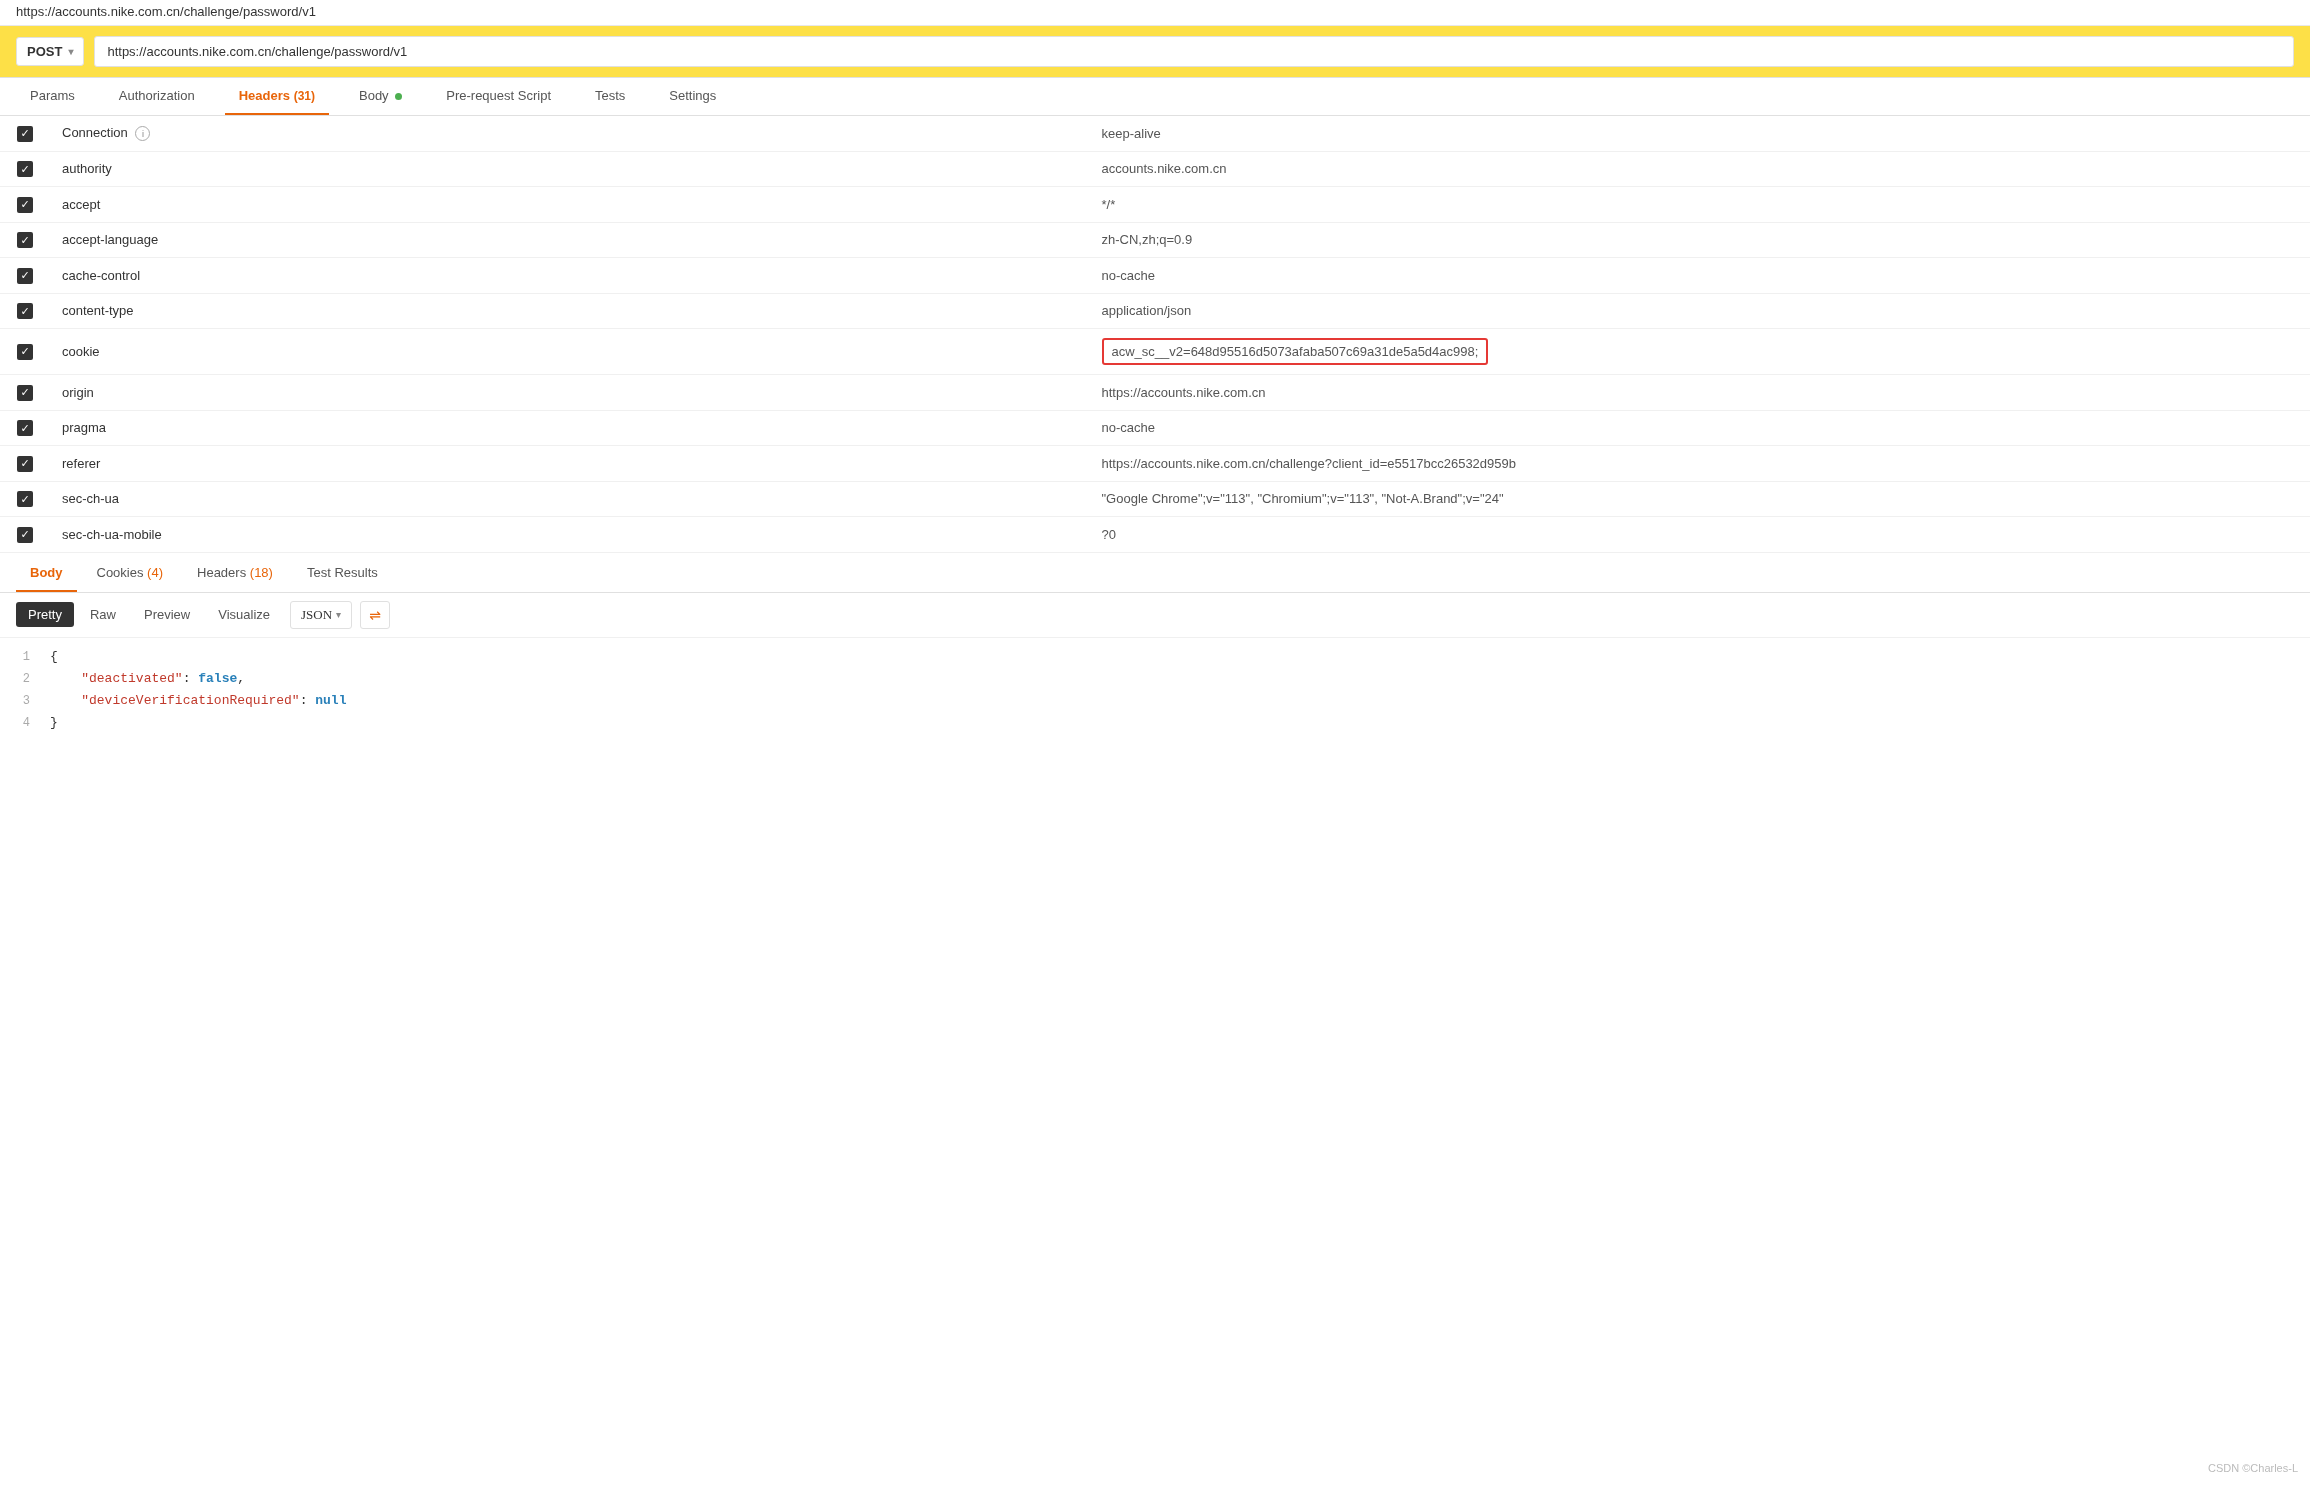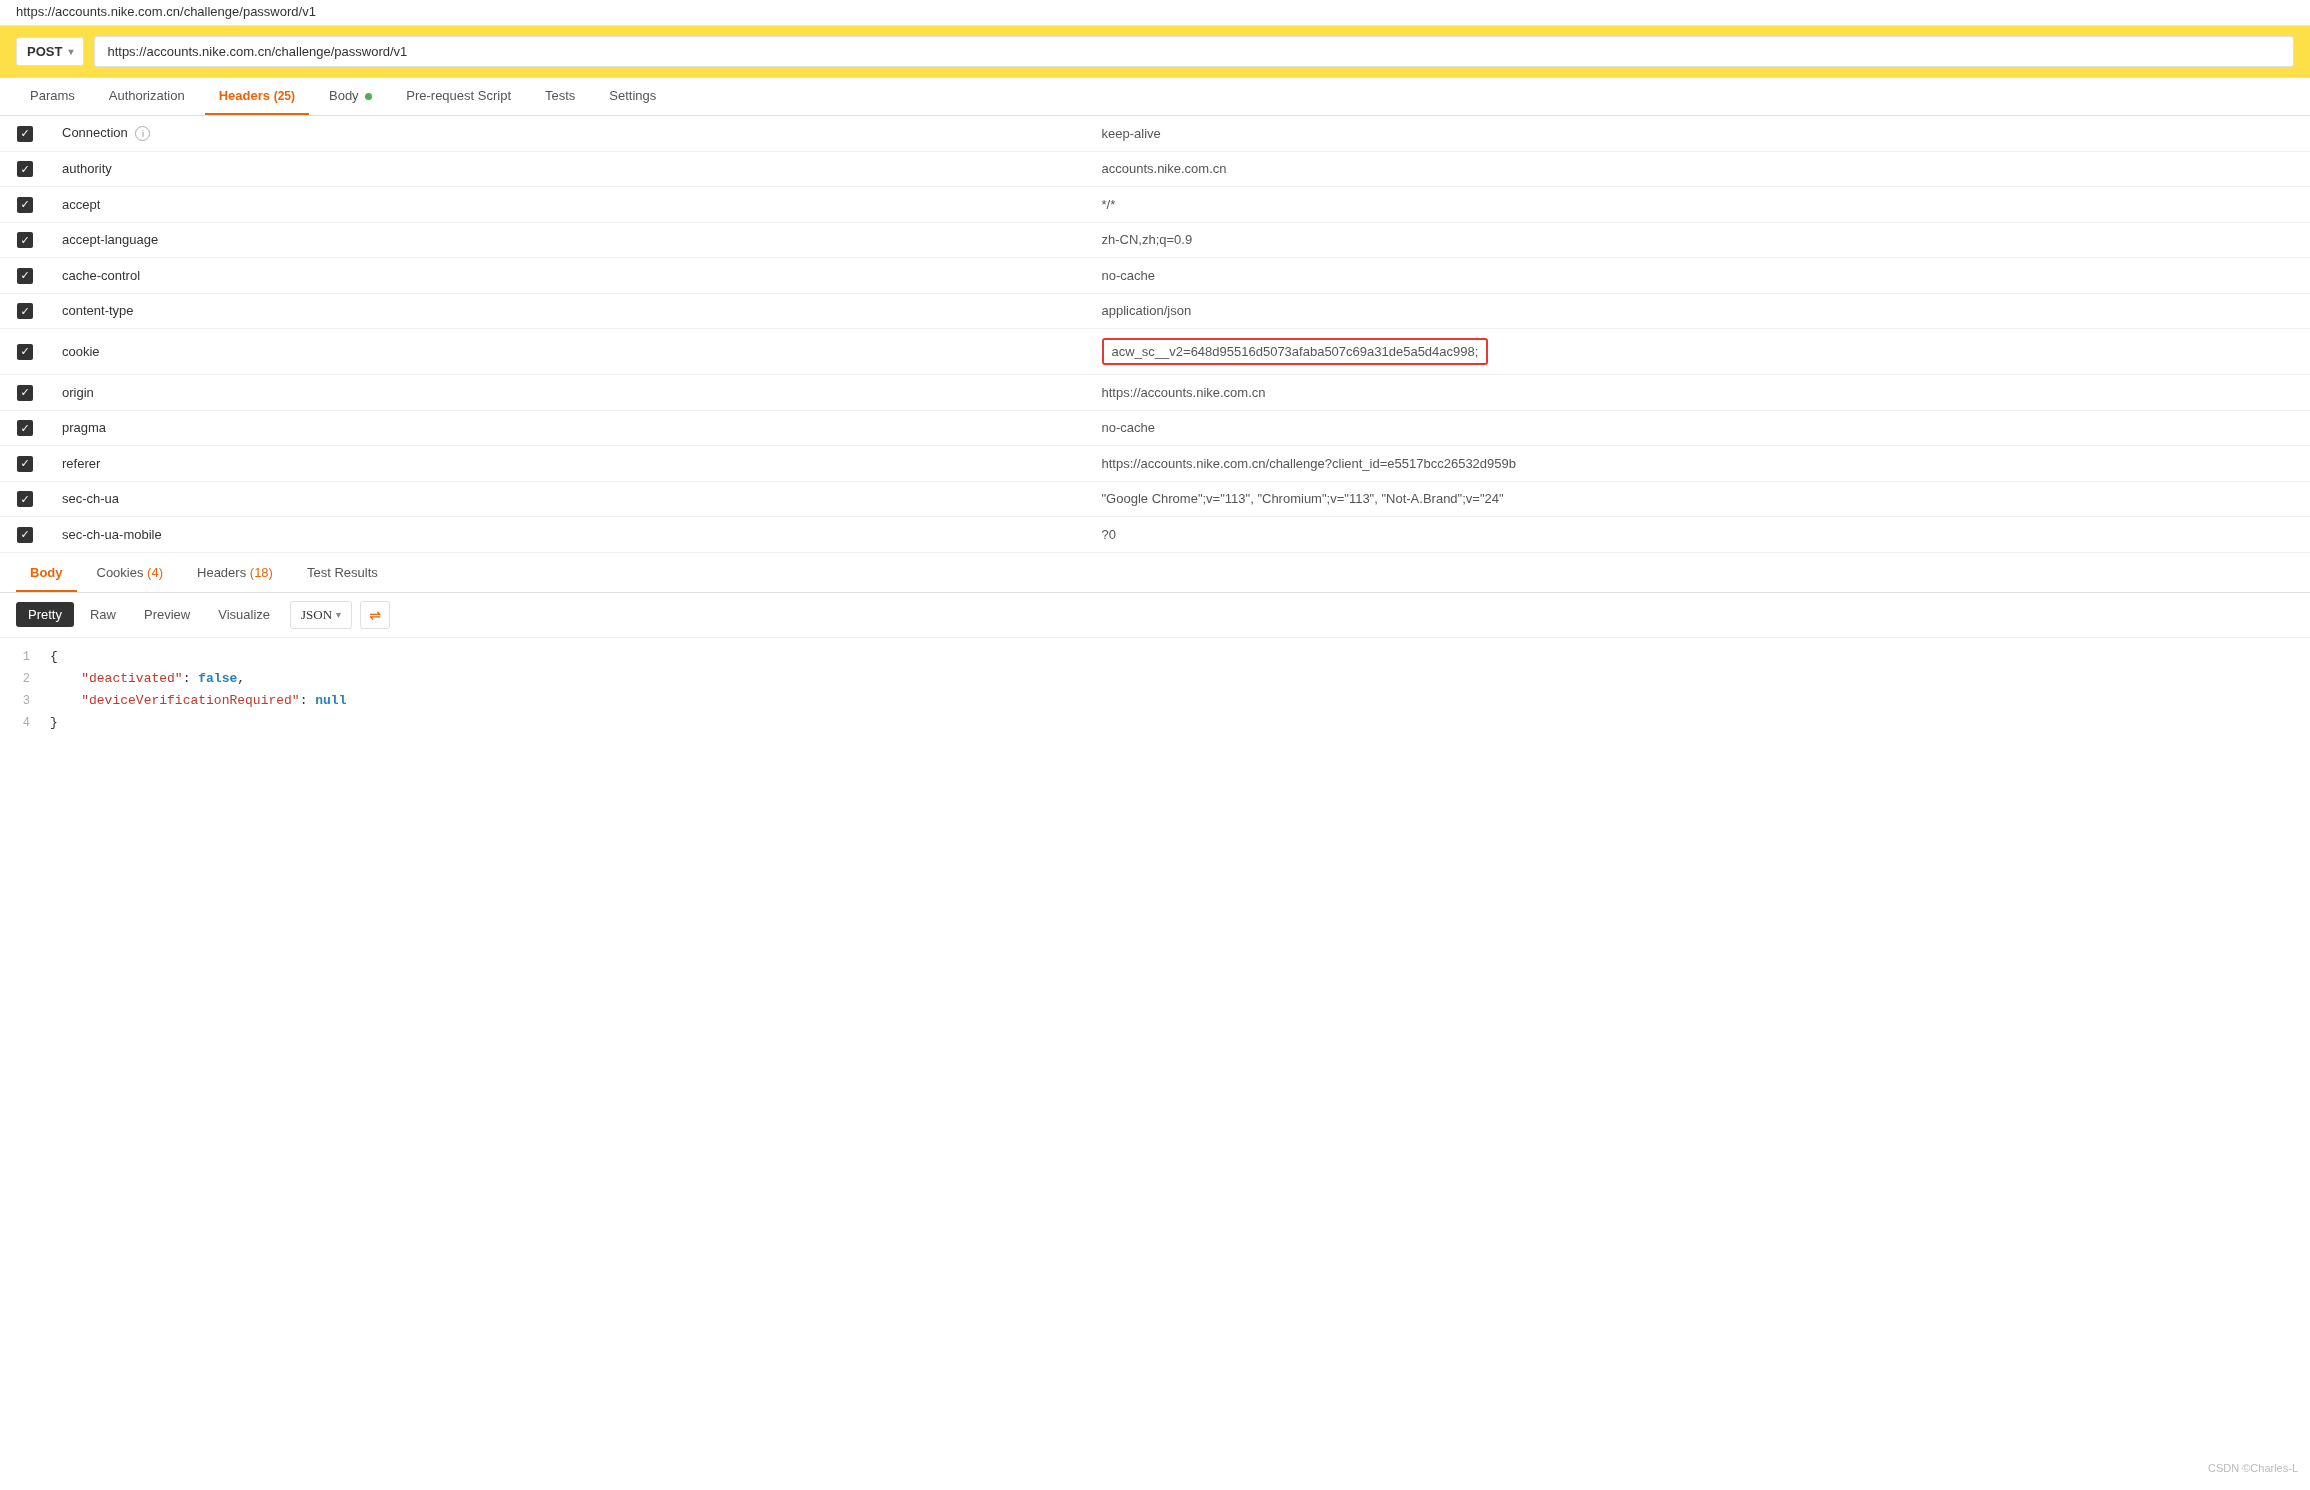--- a/index.html
+++ b/index.html
@@ -38,21 +38,21 @@
       border-radius: 3px;
       font-size: 13px;
       color: #333;
       background: #fff;
     }
     .tabs-row {
       display: flex;
       align-items: center;
       border-bottom: 1px solid #e0e0e0;
       padding: 0 16px;
-      gap: 6px;
+      gap: 16px;
     }
     .tab {
       padding: 10px 14px;
       cursor: pointer;
       color: #555;
       font-size: 13px;
       border-bottom: 2px solid transparent;
       white-space: nowrap;
     }
     .tab.active {
@@ -243,21 +243,21 @@
 
 <div class="tabs-row">
   <div class="tab">
     <span>Params</span>
   </div>
   <div class="tab">
     <span>Authorization</span>
   </div>
   <div class="tab active">
     <span>Headers</span>
-    <span class="badge"> (<span>25</span>)</span>
+    <span class="badge"> (<span>31</span>)</span>
   </div>
   <div class="tab">
     <span>Body</span>
     <span class="dot-green"></span>
   </div>
   <div class="tab">
     <span>Pre-request Script</span>
   </div>
   <div class="tab">
     <span>Tests</span>

